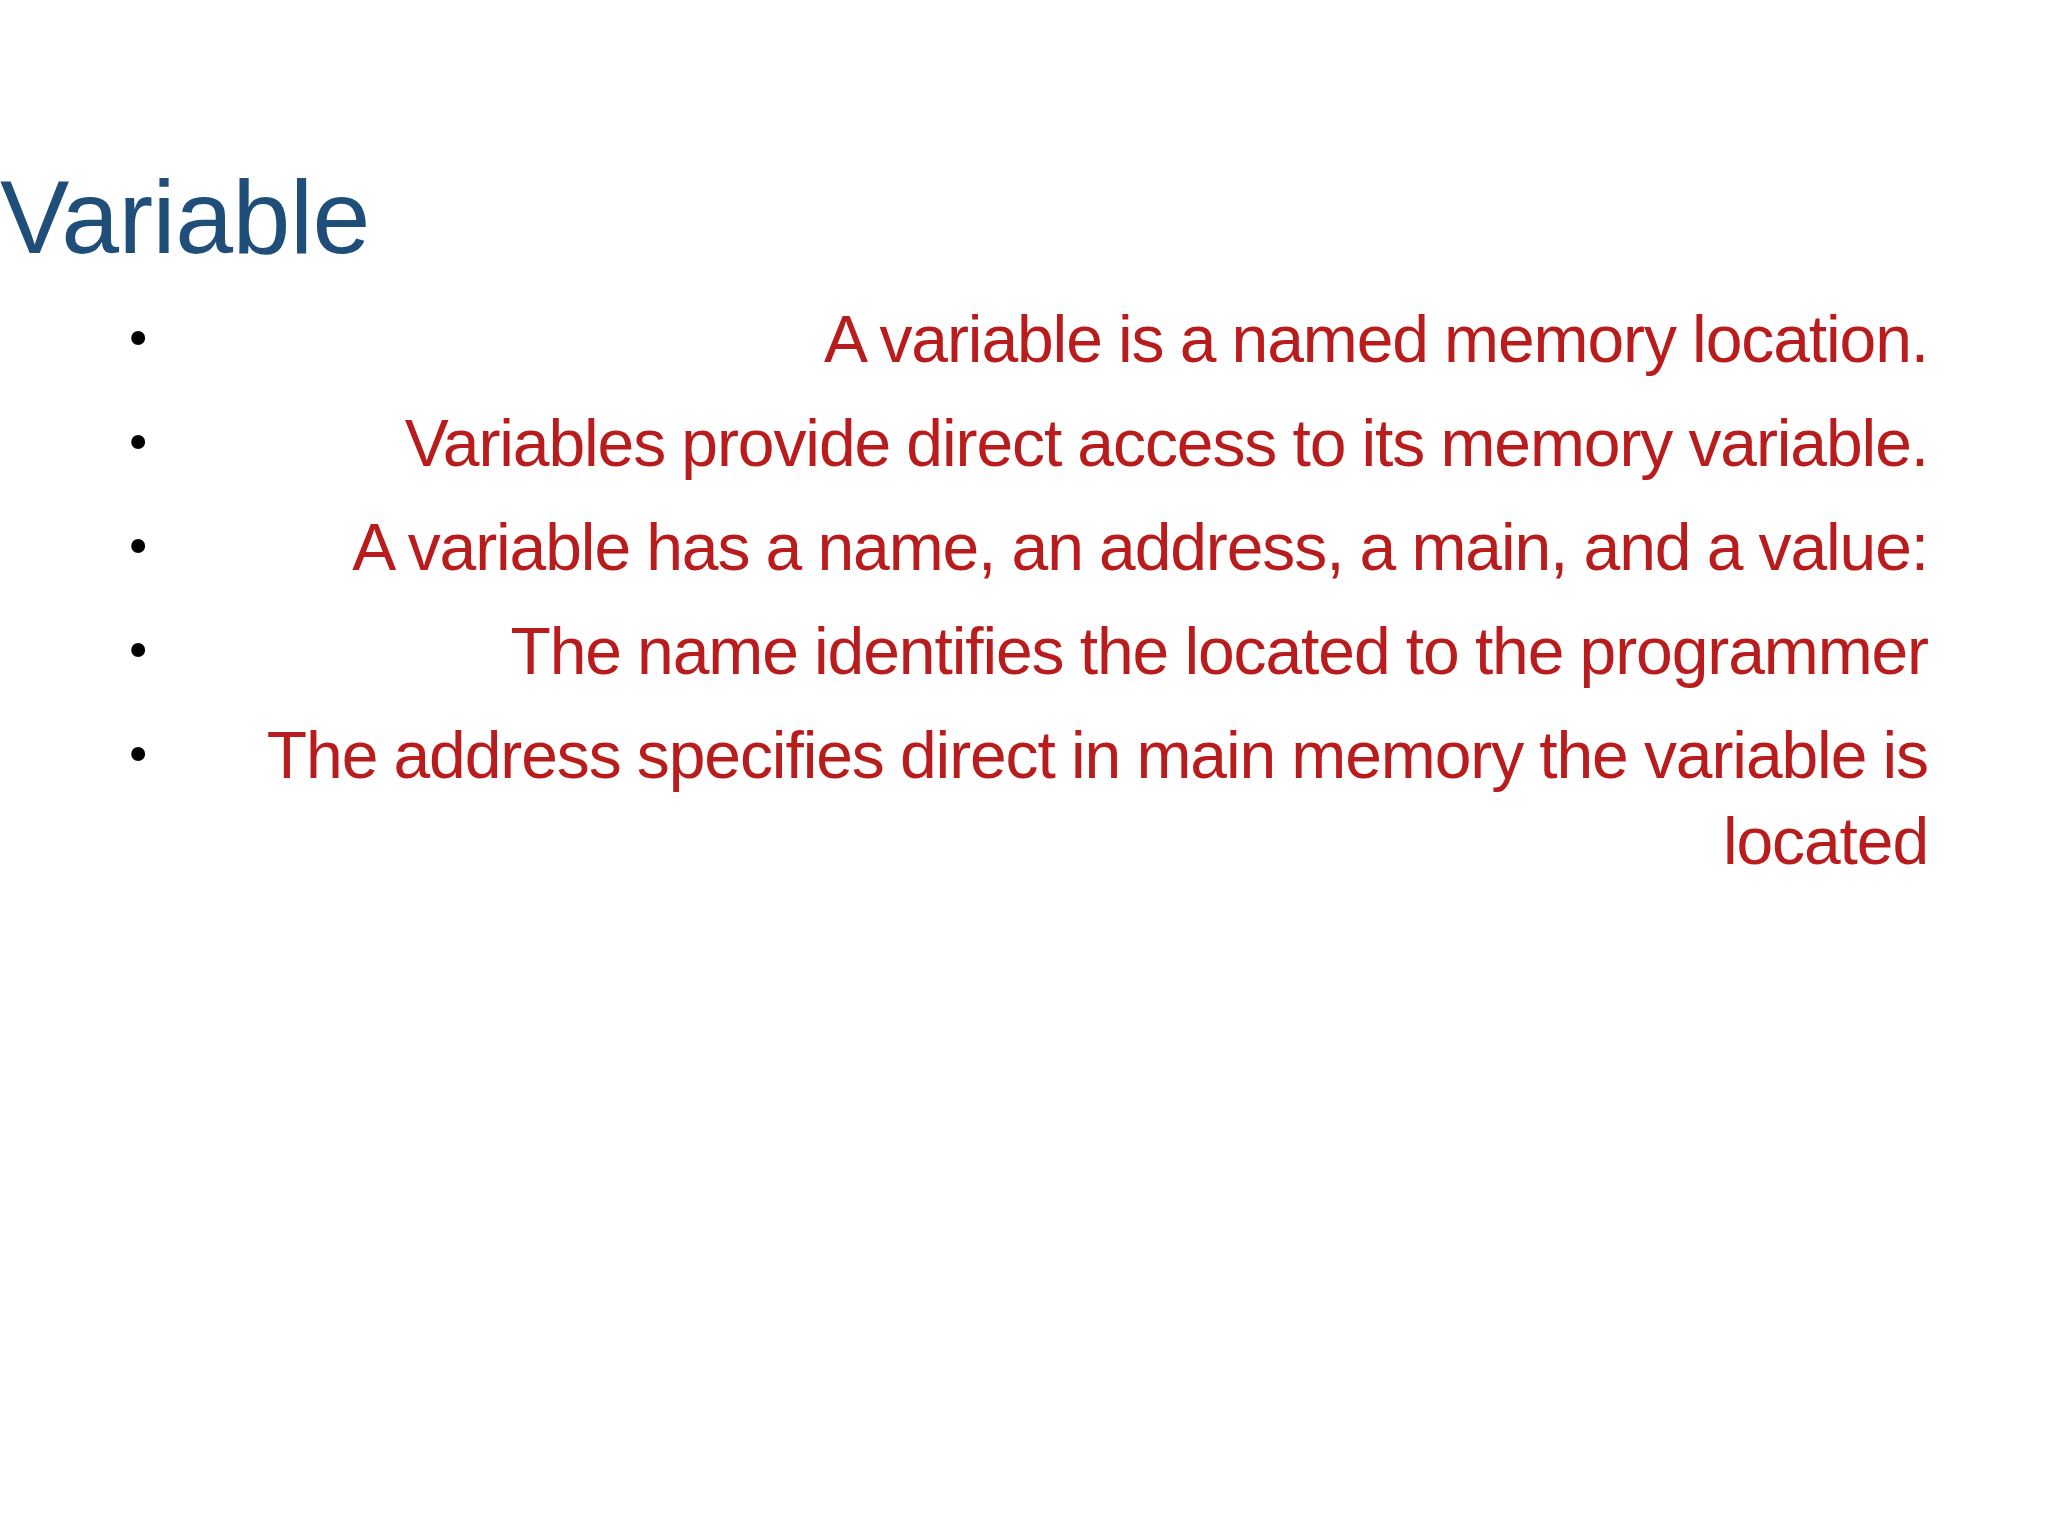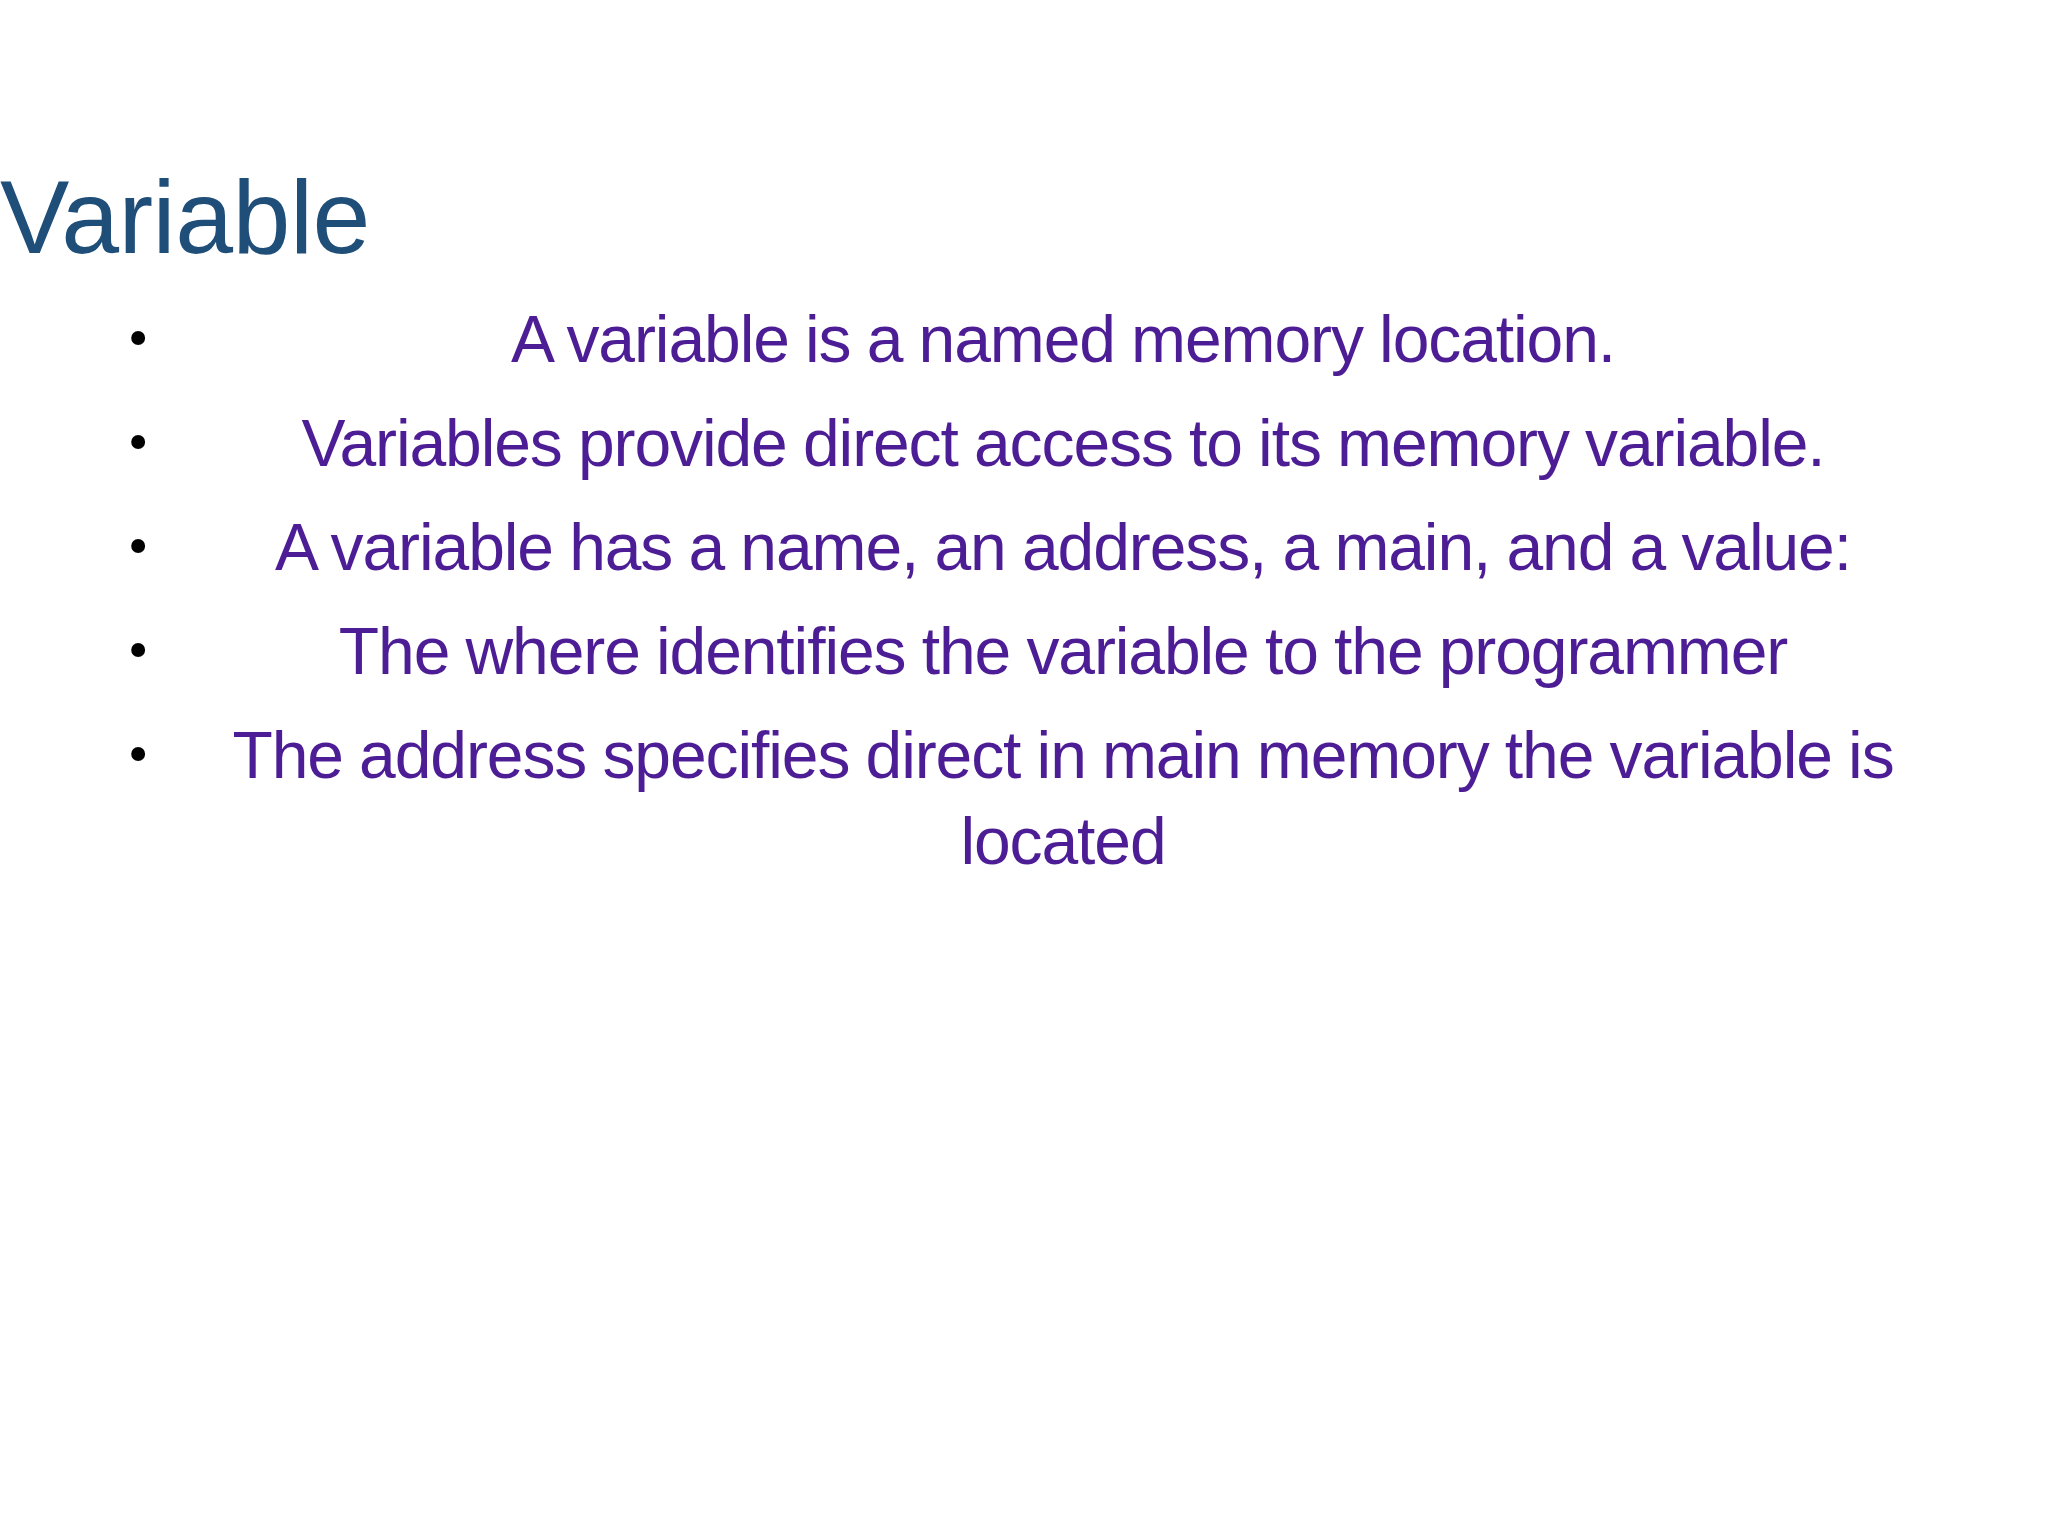--- a/index.html
+++ b/index.html
@@ -62,28 +62,28 @@
     line-height: 86px;
     text-align: left;
     padding-left: 14px;
     box-sizing: border-box;
     -webkit-user-select: none;
     user-select: none;
   }
 
   .bullet-text {
     flex: 1 1 auto;
-    color: #4c1d95;
+    color: #b91c1c;
     font-family: "Liberation Sans", "DejaVu Sans", sans-serif;
     font-size: 66px;
     line-height: 86px;
     font-weight: normal;
     letter-spacing: -1.1px;
     word-spacing: -1px;
-    text-align: center;
+    text-align: right;
     max-width: 1730px;
   }
 </style>
 </head>
 <body>
 
 <div class="slide">
 
   <h1 class="slide-title">Variable</h1>
 
@@ -99,21 +99,21 @@
       <span class="bullet-text">Variables provide direct access to its memory variable.</span>
     </div>
 
     <div class="bullet-row">
       <span class="bullet-marker">•</span>
       <span class="bullet-text">A variable has a name, an address, a main, and a value:</span>
     </div>
 
     <div class="bullet-row">
       <span class="bullet-marker">•</span>
-      <span class="bullet-text">The where identifies the variable to the programmer</span>
+      <span class="bullet-text">The name identifies the located to the programmer</span>
     </div>
 
     <div class="bullet-row">
       <span class="bullet-marker">•</span>
       <span class="bullet-text">The address specifies direct in main memory the variable is located</span>
     </div>
 
   </div>
 </div>
 

